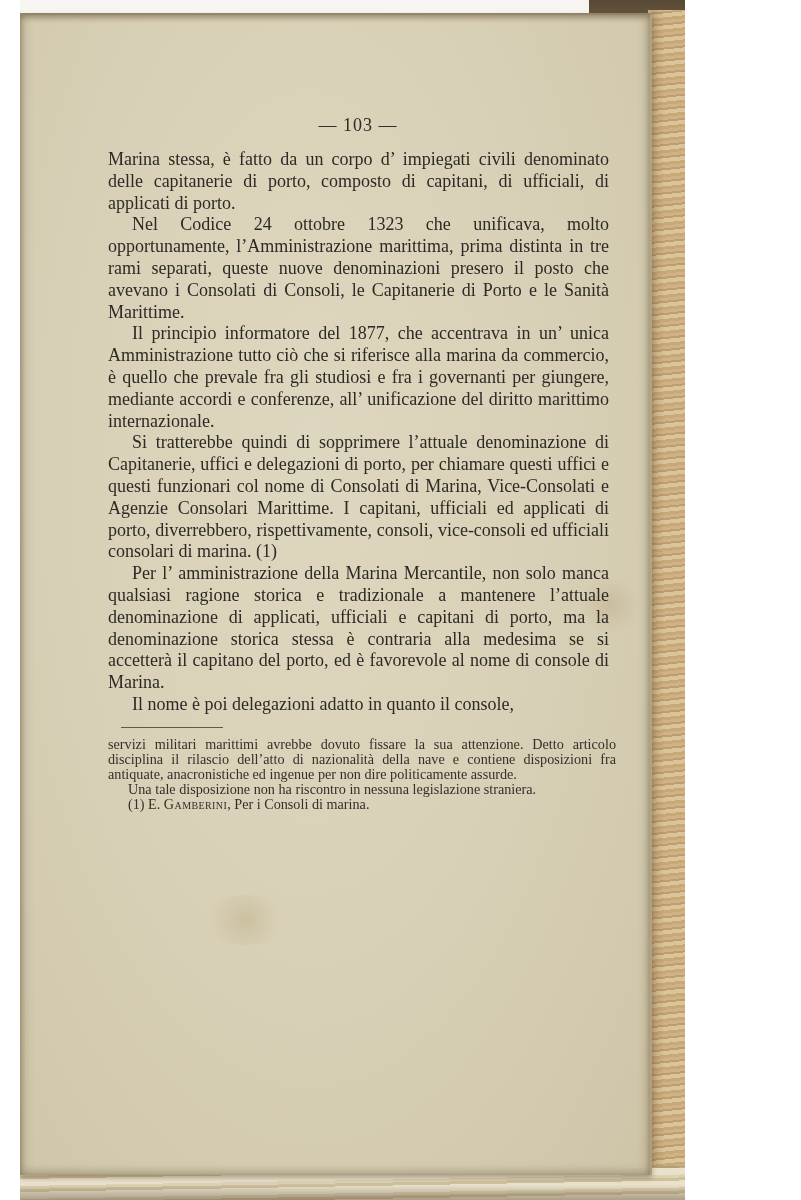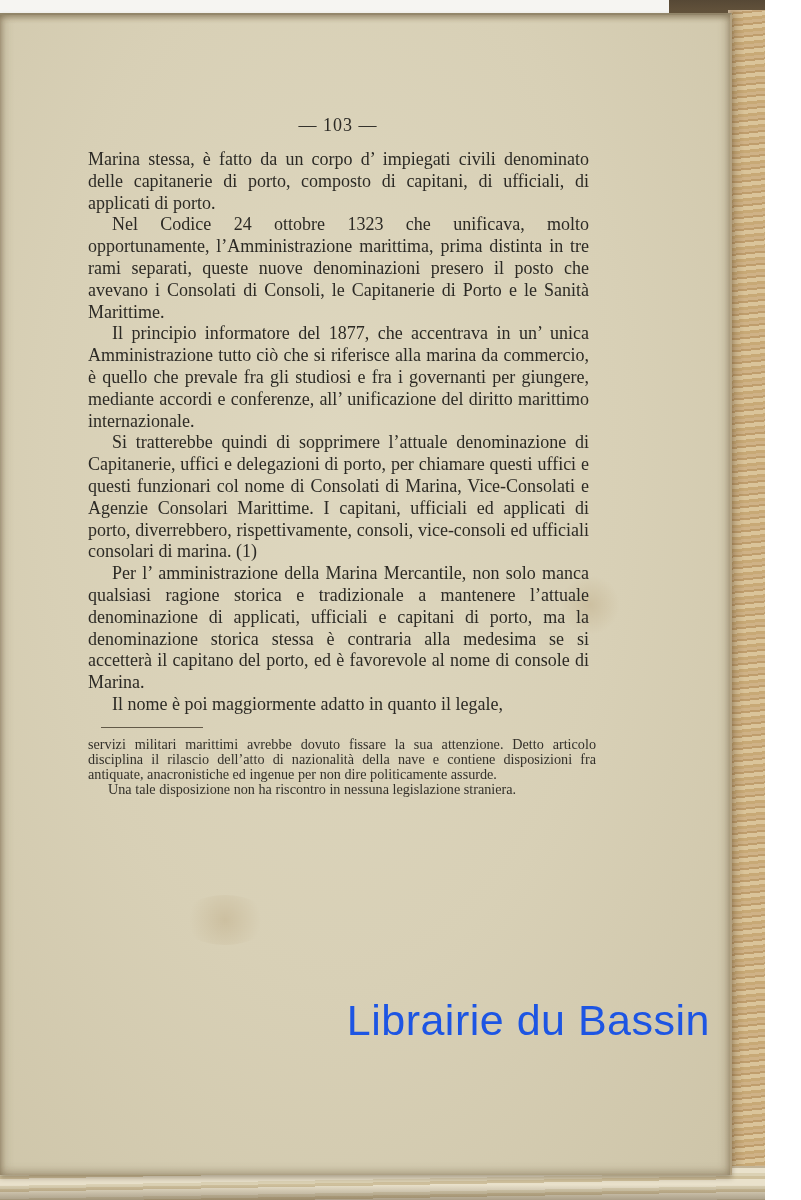--- a/index.html
+++ b/index.html
@@ -1,19 +1,20 @@
 <!DOCTYPE html>
 <html><head>
 <meta charset="utf-8">
 <style>
   html,body{margin:0;padding:0;background:#ffffff;}
   .photo{
-    position:relative;width:765px;height:1200px;overflow:hidden;
+    position:relative;width:665px;height:1200px;overflow:hidden;
     background:#f6f5f2;
     font-family:"Liberation Serif", serif;
+    margin-left:20px;
   }
   
   .under-pages{
     position:absolute;left:0;right:0;bottom:0;height:34px;
     background:
       linear-gradient(180deg, rgba(120,95,55,.35) 0 2px, rgba(0,0,0,0) 2px 55%, rgba(70,52,28,.38) 100%),
       repeating-linear-gradient(179deg, #e9e1cb 0 7px, #dbd1b4 7px 10px, #cfc09c 10px 13px),
       #e2d9c1;
   }
   
@@ -91,26 +92,26 @@
     <div class="stain" style="left:180px;top:880px;width:90px;height:50px;"></div>
 
     <div class="page-header">— 103 —</div>
 
     <div class="main-text" id="main-text">
         <p class="para"><span>Marina stessa, è fatto da un corpo d’ </span><span class="italic">impiegati civili</span><span> denominato delle </span><span class="italic">capitanerie di porto</span><span>, composto di capitani, di ufficiali, di applicati di porto.</span></p>
         <p class="para indent"><span>Nel Codice 24 ottobre 1323 che unificava, molto opportunamente, l’Amministrazione marittima, prima distinta in tre rami separati, queste nuove denominazioni presero il posto che avevano i </span><span class="italic">Consolati di Consoli, le Capitanerie di Porto</span><span> e le </span><span class="italic">Sanità Marittime</span><span>.</span></p>
         <p class="para indent"><span>Il principio informatore del 1877, che accentrava in un’ unica Amministrazione tutto ciò che si riferisce alla marina da commercio, è quello che prevale fra gli studiosi e fra i governanti per giungere, mediante accordi e conferenze, all’ unificazione del diritto marittimo internazionale.</span></p>
         <p class="para indent"><span>Si tratterebbe quindi di sopprimere l’attuale denominazione di Capitanerie, uffici e delegazioni di porto, per chiamare questi uffici e questi funzionari col nome di Consolati di Marina, Vice-Consolati e Agenzie Consolari Marittime. I capitani, ufficiali ed applicati </span><span class="italic">di porto</span><span>, diverrebbero, rispettivamente, consoli, vice-consoli ed ufficiali consolari </span><span class="italic">di marina</span><span>. (1)</span></p>
         <p class="para indent"><span>Per l’ amministrazione della Marina Mercantile, non solo manca qualsiasi ragione storica e tradizionale a mantenere l’attuale denominazione di applicati, ufficiali e capitani di porto, ma la denominazione storica stessa è contraria alla medesima se si accetterà il capitano del porto, ed è favorevole al nome di console di Marina.</span></p>
-        <p class="para indent"><span>Il nome è poi maggiormente adatto in quanto il legale,</span></p>
+        <p class="para indent"><span>Il nome è poi delegazioni adatto in quanto il console,</span></p>
       </div>
 
     <div class="footnote-rule"></div>
 
     <div class="footnotes" id="footnotes">
         <p class="para"><span>servizi militari marittimi avrebbe dovuto fissare la sua attenzione. Detto articolo disciplina il rilascio dell’atto di nazionalità della nave e contiene disposizioni fra antiquate, anacronistiche ed ingenue per non dire politicamente assurde.</span></p>
         <p class="para indent"><span>Una tale disposizione non ha riscontro in nessuna legislazione straniera.</span></p>
+        <p class="para indent"><span>(1) E. </span><span class="smallcaps">Gamberini</span><span>, </span><span class="italic">Per i Consoli di marina</span><span>.</span></p>
       </div>
   </div>
 
-  <div class="watermark" style="color: rgb(29, 85, 227);">Librairie du Bassin</div>
 
 </div>
 
 </body></html>

